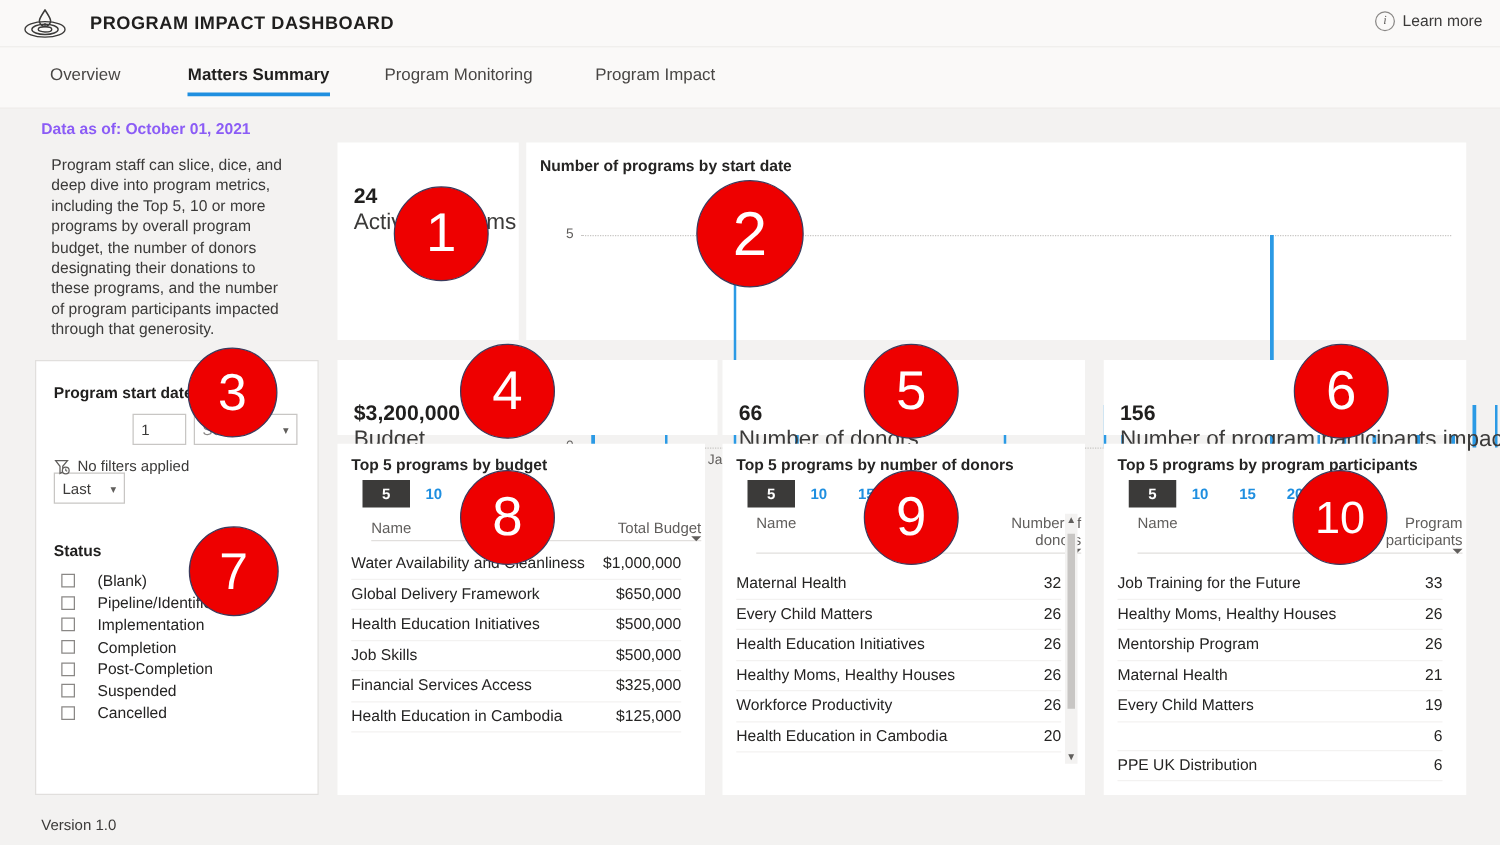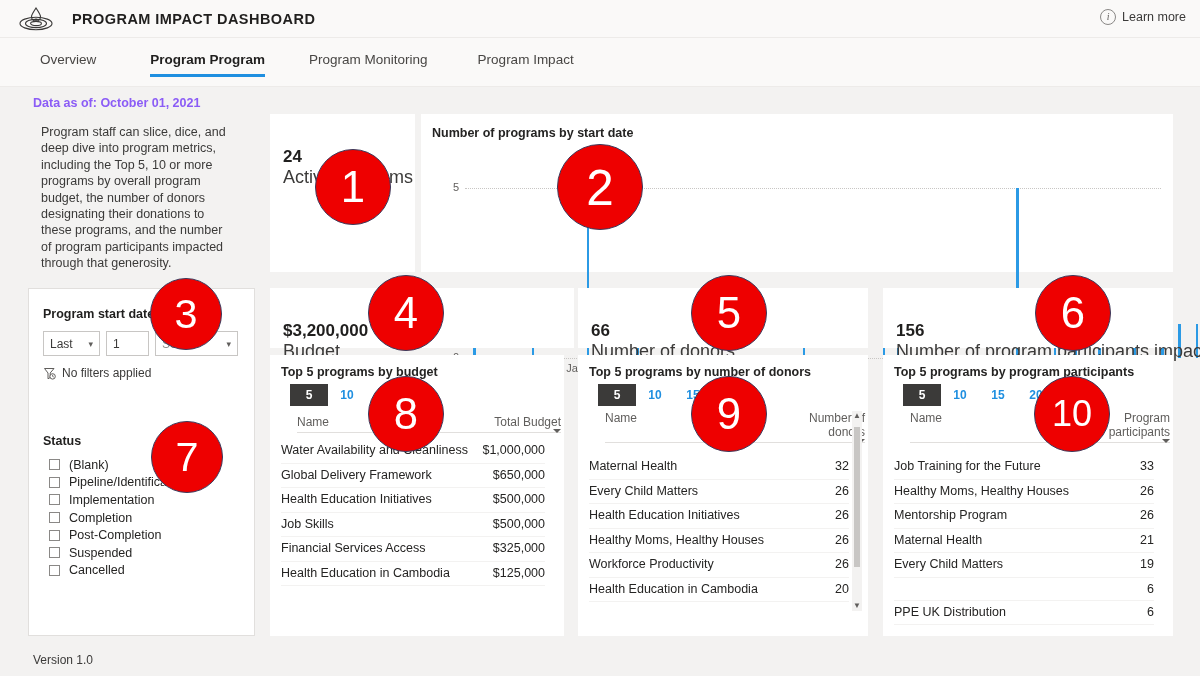--- a/index.html
+++ b/index.html
@@ -66,36 +66,36 @@
   .filter-label {
     position: absolute; left: 14px; top: 18px;
     font-size: 12.5px; font-weight: 700; color: #201f1e;
   }
   .filter-row { position: absolute; left: 14px; top: 42px; display: flex; gap: 6px; }
   .sel {
     height: 25px; border: 1px solid #c8c6c4; background: #fff;
     display: flex; align-items: center; justify-content: space-between;
     font-size: 12px; color: #3b3a39; padding: 0 6px; cursor: pointer;
   }
-  .sel.w1 { width: 57px; }
+  .sel.w1 { width: 57px; margin-top: 47px; }
   .sel.w2 { width: 43px; justify-content: flex-start; }
   .sel.w3 { width: 83px; }
   .chev { font-size: 9px; color: #605e5c; margin-left: 4px; }
   .nofilters {
     position: absolute; left: 14px; top: 77px;
     display: flex; align-items: center; gap: 6px;
     font-size: 12px; color: #3b3a39;
   }
   .status-label {
     position: absolute; left: 14px; top: 145px;
     font-size: 12.5px; font-weight: 700; color: #201f1e;
   }
   .status-list { position: absolute; left: 20px; top: 167px; width: 195px; }
   .status-item {
-    display: flex; align-items: center; gap: 9px;
+    display: flex; align-items: center; gap: 18px;
     height: 17.6px; font-size: 12.5px; color: #252423; cursor: pointer;
   }
   .cbx {
     width: 11px; height: 11px; border: 1px solid #8a8886;
     background: #fff; flex: none;
   }
 
   
   .kpi-title { position: absolute; left: 13px; top: 14px; font-size: 18px; color: #3b3a39; white-space: nowrap; margin-top: 39px; }
   .kpi-value { position: absolute; left: 13px; top: 33px; font-size: 17px; font-weight: 700; color: #201f1e; }
@@ -187,21 +187,21 @@
     </div>
     <div class="app-title">PROGRAM IMPACT DASHBOARD</div>
     <div class="learn-more">
       <span class="info-circle">i</span>
       <span>Learn more</span>
     </div>
   </div>
 
   <div class="tabbar">
     <div class="tab" style="margin-left:40px;">Overview</div>
-    <div class="tab active" style="margin-left:54px;">Program Program</div>
+    <div class="tab active" style="margin-left:54px;">Matters Summary</div>
     <div class="tab" style="margin-left:44px;">Program Monitoring</div>
     <div class="tab" style="margin-left:50px;">Program Impact</div>
   </div>
 
   <div class="data-asof">Data as of: October 01, 2021</div>
   <div class="blurb">Program staff can slice, dice, and deep dive into program metrics, including the Top 5, 10 or more programs by overall program budget, the number of donors designating their donations to these programs, and the number of program participants impacted through that generosity.</div>
 
   <div class="card" id="filter-card">
     <div class="filter-label">Program start date</div>
     <div class="filter-row">

